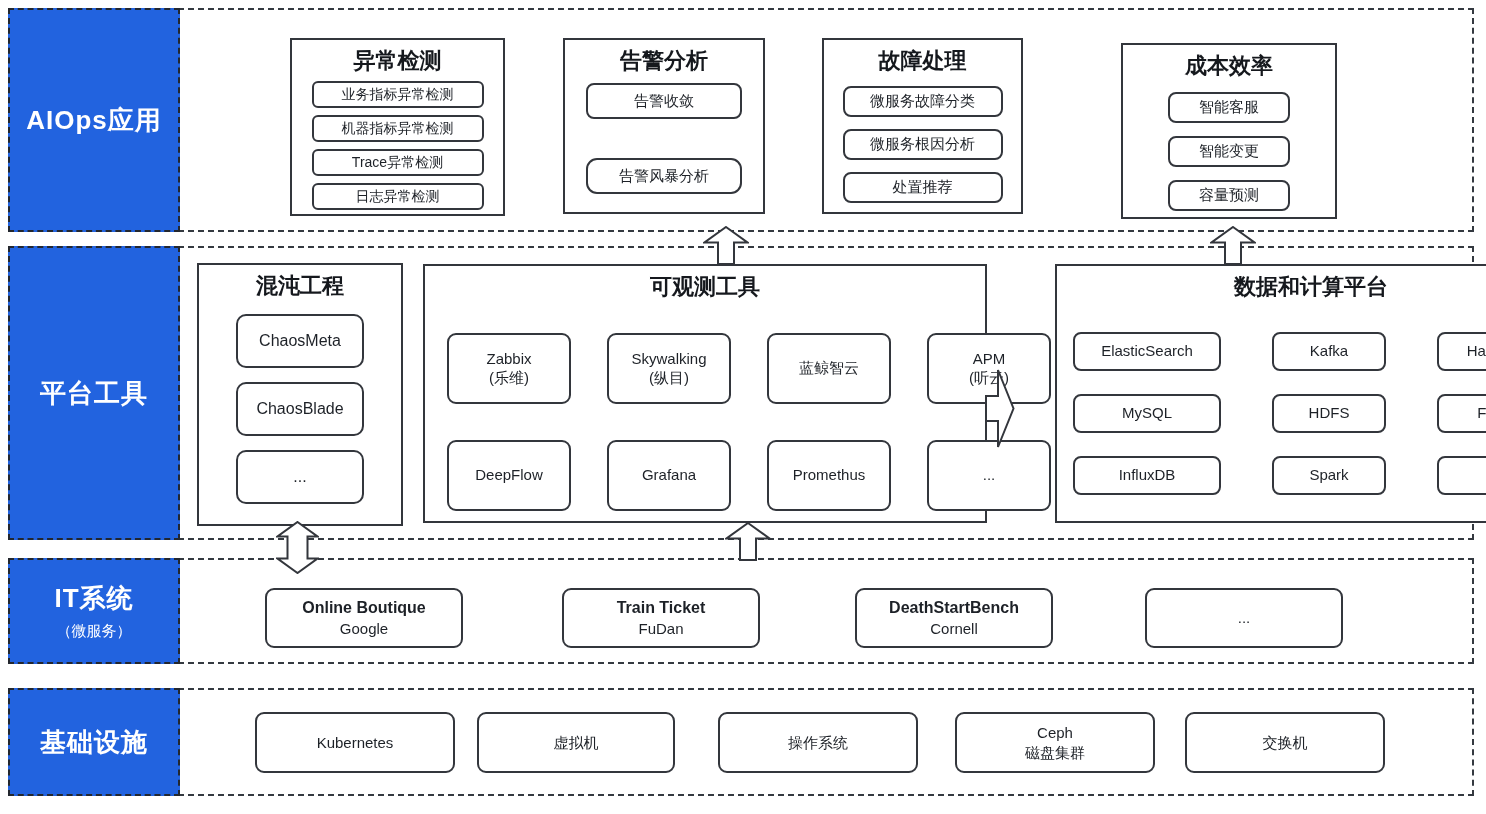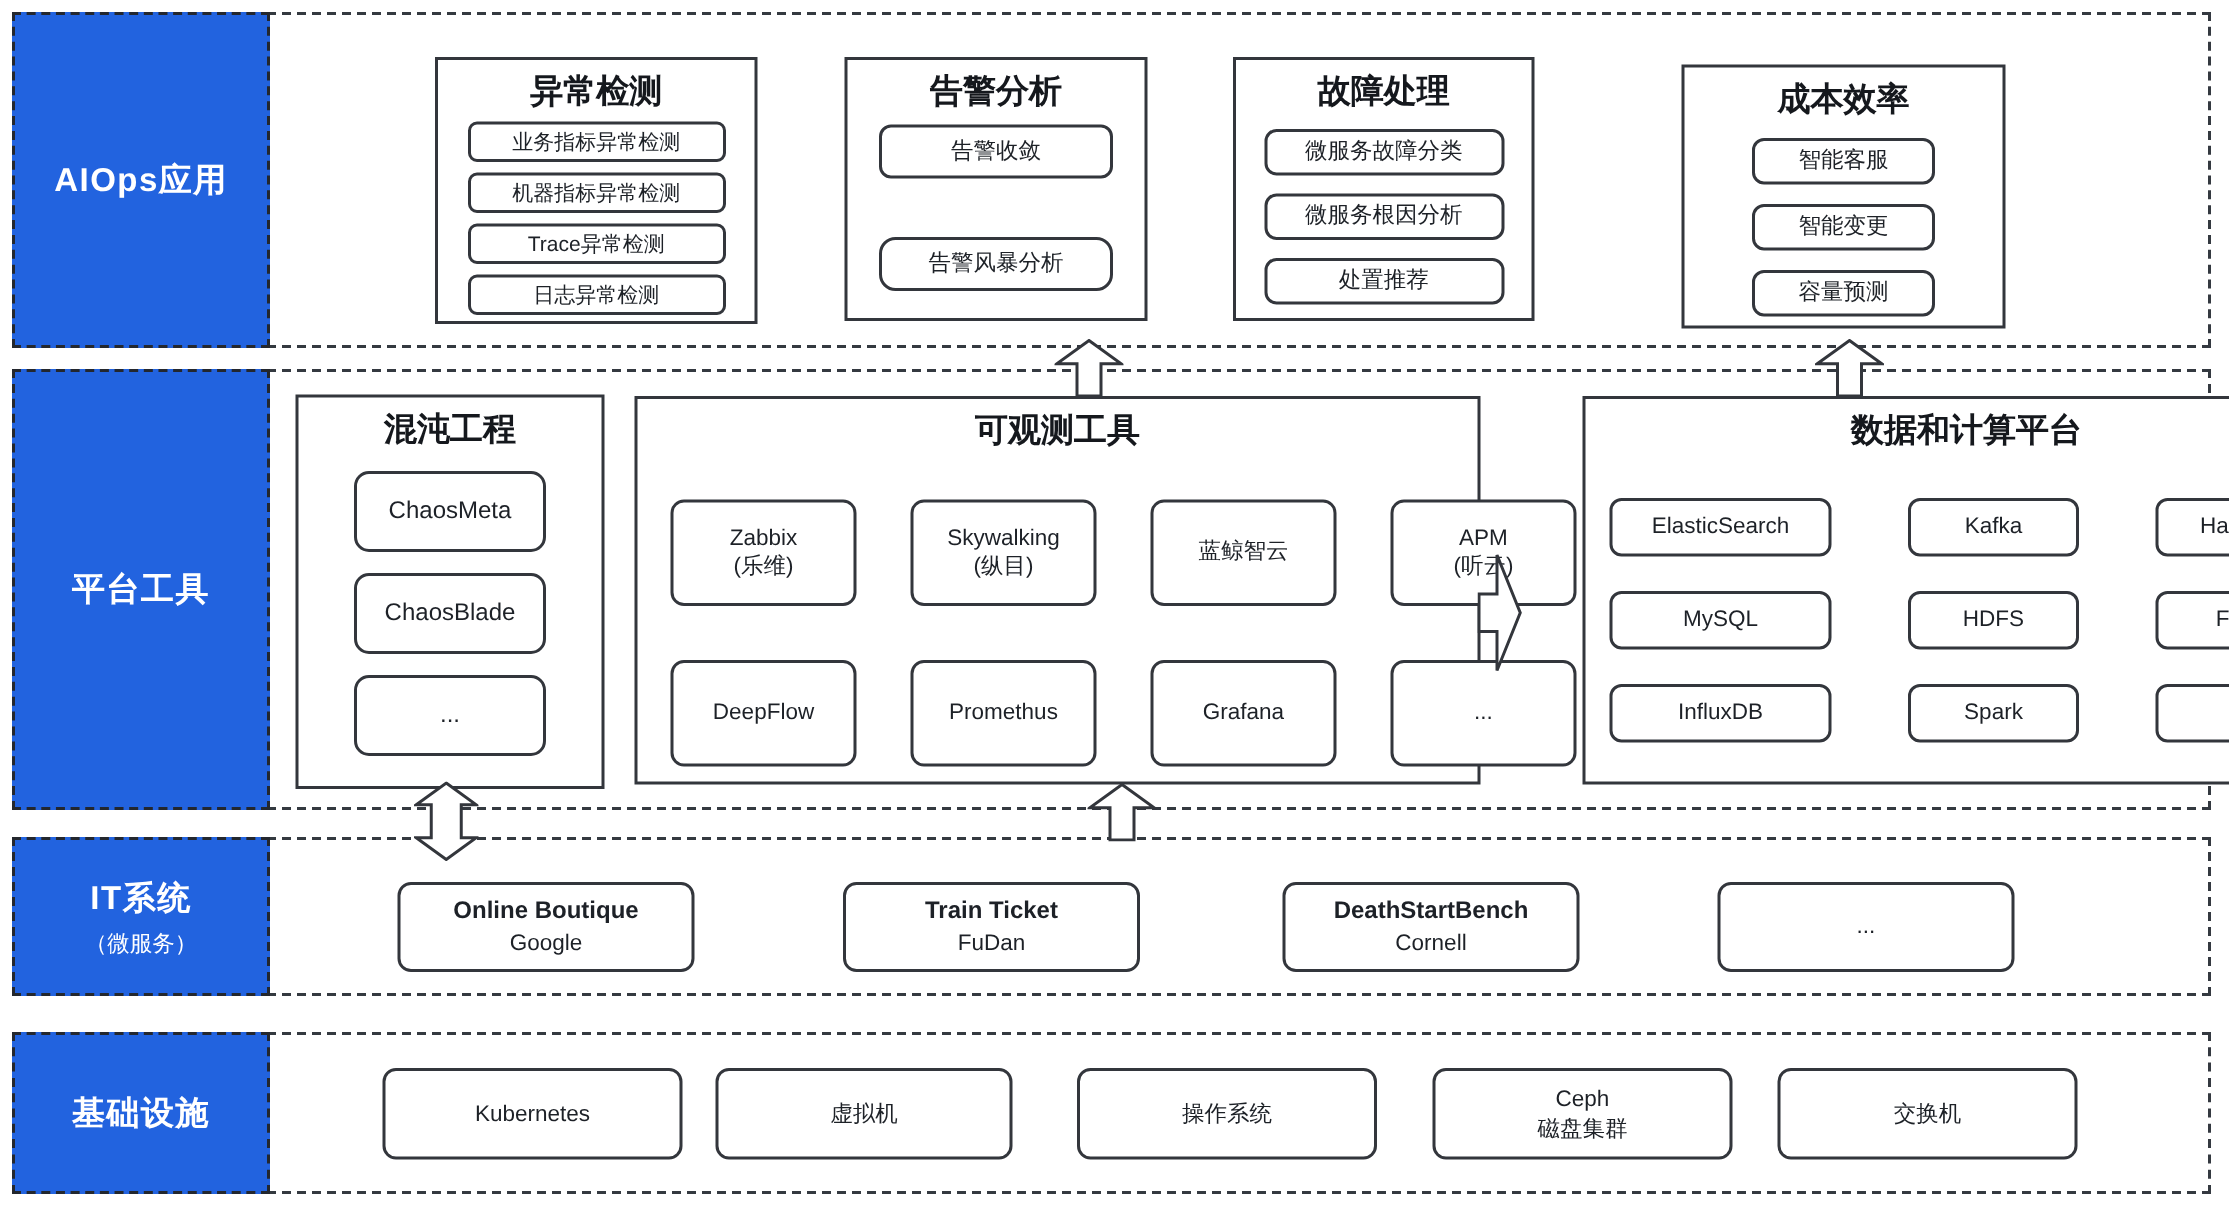--- a/index.html
+++ b/index.html
@@ -16,21 +16,21 @@
   .row2 { top:246px; height:294px; }
   .row3 { top:558px; height:106px; }
   .row4 { top:688px; height:108px; }
 
   .side-label {
     position:absolute; left:-2px; top:-2px; width:172px; height:calc(100% + 4px);
     box-sizing:border-box; background:#2263df; border:2px dashed #23272e;
     display:flex; flex-direction:column; align-items:center; justify-content:center;
     color:#ffffff; text-align:center;
   }
-  .side-label .main { font-size:22px; font-weight:bold; letter-spacing:1px; }
+  .side-label .main { font-size:26px; font-weight:bold; letter-spacing:1px; }
   .side-label .sub2 { font-size:15px; margin-top:6px; }
 
   .group {
     position:absolute; box-sizing:border-box; background:#ffffff;
     border:2px solid #33363c;
   }
   .group-title {
     text-align:center; font-weight:bold; color:#15181d;
     font-size:22px; padding-top:8px; line-height:26px;
   }
@@ -178,25 +178,25 @@
       </div>
       <div class="pill">
         <span>APM</span>
         <span class="sub">(听云)</span>
       </div>
       <div class="pill">
         <span>DeepFlow</span>
 
       </div>
       <div class="pill">
+        <span>Grafana</span>
+
+      </div>
+      <div class="pill">
         <span>Promethus</span>
-
-      </div>
-      <div class="pill">
-        <span>Grafana</span>
 
       </div>
       <div class="pill">
         <span>...</span>
 
       </div>
     </div>
   </div>
 
   <div class="group g-data">

